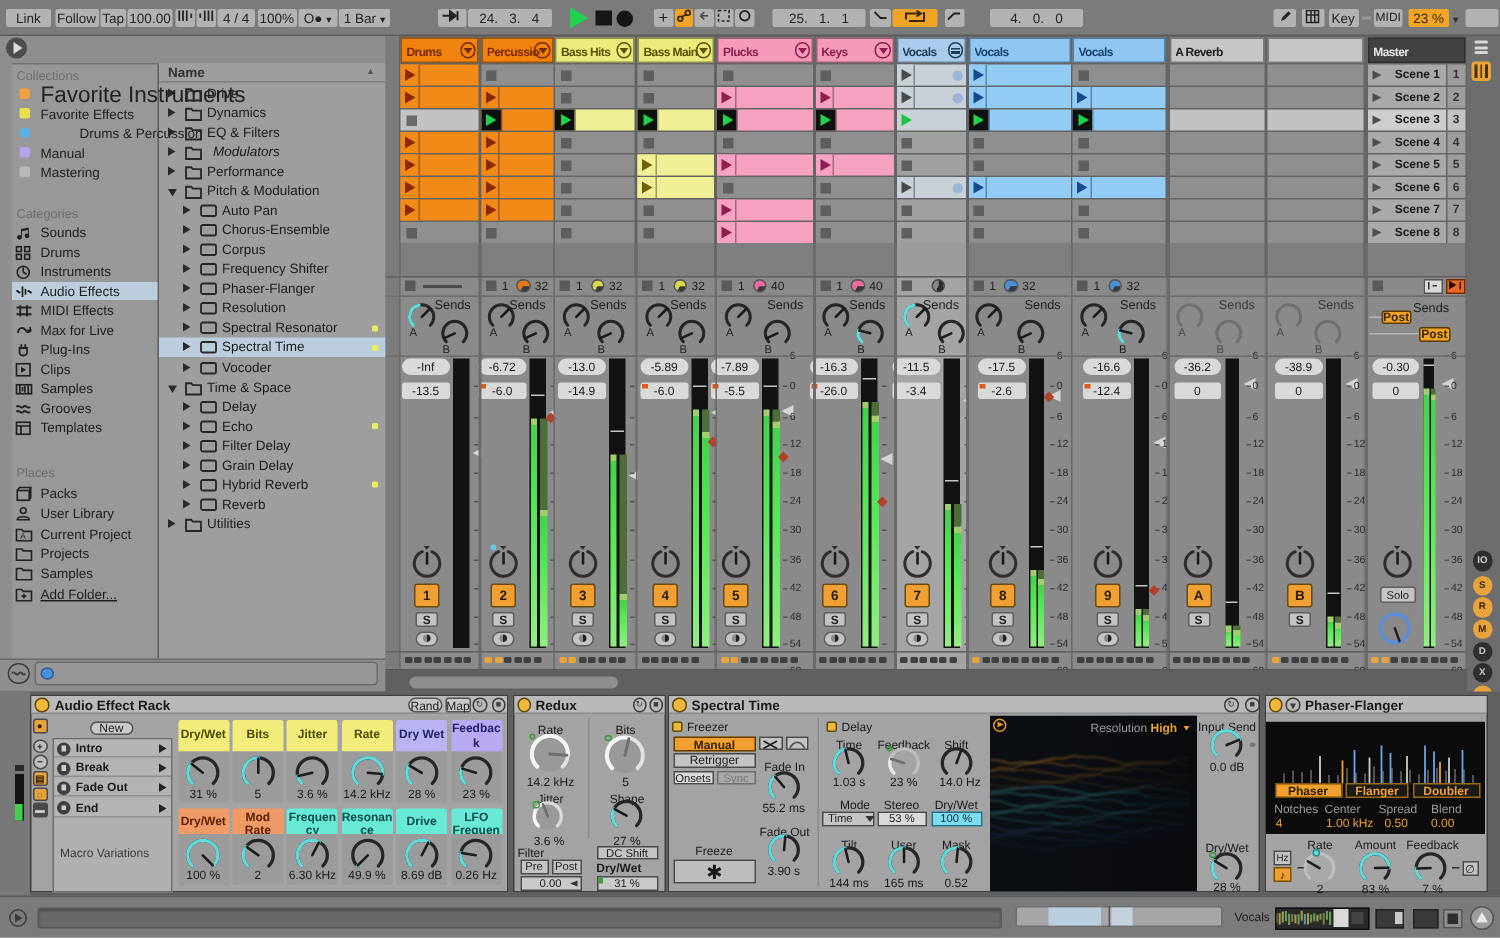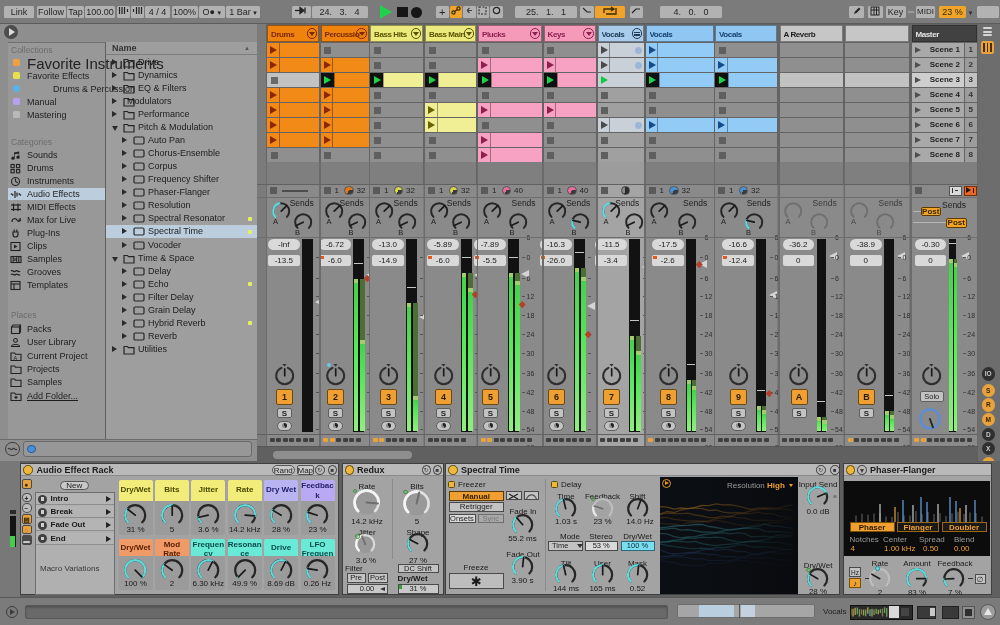--- a/index.html
+++ b/index.html
@@ -286,21 +286,21 @@
         <path d="M1 9 V1.5 H4.5 L5.5 2.7 H11 V9 Z" stroke="#262626" stroke-width="1.2" fill="none"></path>
       </svg>
     </div>
 <div class="ab" style="left:138px;top:82.82000000000001px;width:100px;height:11px;font-size:9px;color:#1c1c1c;text-align:left;font-weight:400;line-height:11px;white-space:nowrap;">EQ &amp; Filters</div>
 <div class="ab" style="left:112px;top:97.88px;width:0px;height:0px;border-left:5px solid #2a2a2a;border-top:3.5px solid transparent;border-bottom:3.5px solid transparent;"></div>
 <div class="ab ic" style="left:123px;top:96.88px;width:12px;height:10px;">
       <svg width="12" height="10" viewBox="0 0 12 10">
         <path d="M1 9 V1.5 H4.5 L5.5 2.7 H11 V9 Z" stroke="#262626" stroke-width="1.2" fill="none"></path>
       </svg>
     </div>
-<div class="ab" style="left:127px;top:95.88px;width:100px;height:11px;font-size:9px;color:#1c1c1c;text-align:left;font-weight:400;line-height:11px;white-space:nowrap;">Modulators</div>
+<div class="ab" style="left:142px;top:95.88px;width:100px;height:11px;font-size:9px;color:#1c1c1c;text-align:left;font-weight:400;line-height:11px;white-space:nowrap;font-style:italic;">Modulators</div>
 <div class="ab" style="left:112px;top:110.94px;width:0px;height:0px;border-left:5px solid #2a2a2a;border-top:3.5px solid transparent;border-bottom:3.5px solid transparent;"></div>
 <div class="ab ic" style="left:123px;top:109.94px;width:12px;height:10px;">
       <svg width="12" height="10" viewBox="0 0 12 10">
         <path d="M1 9 V1.5 H4.5 L5.5 2.7 H11 V9 Z" stroke="#262626" stroke-width="1.2" fill="none"></path>
       </svg>
     </div>
 <div class="ab" style="left:138px;top:108.94px;width:100px;height:11px;font-size:9px;color:#1c1c1c;text-align:left;font-weight:400;line-height:11px;white-space:nowrap;">Performance</div>
 <div class="ab" style="left:112px;top:126.0px;width:0px;height:0px;border-top:5px solid #2a2a2a;border-left:3.5px solid transparent;border-right:3.5px solid transparent;"></div>
 <div class="ab ic" style="left:123px;top:123.0px;width:12px;height:10px;">
       <svg width="12" height="10" viewBox="0 0 12 10">

